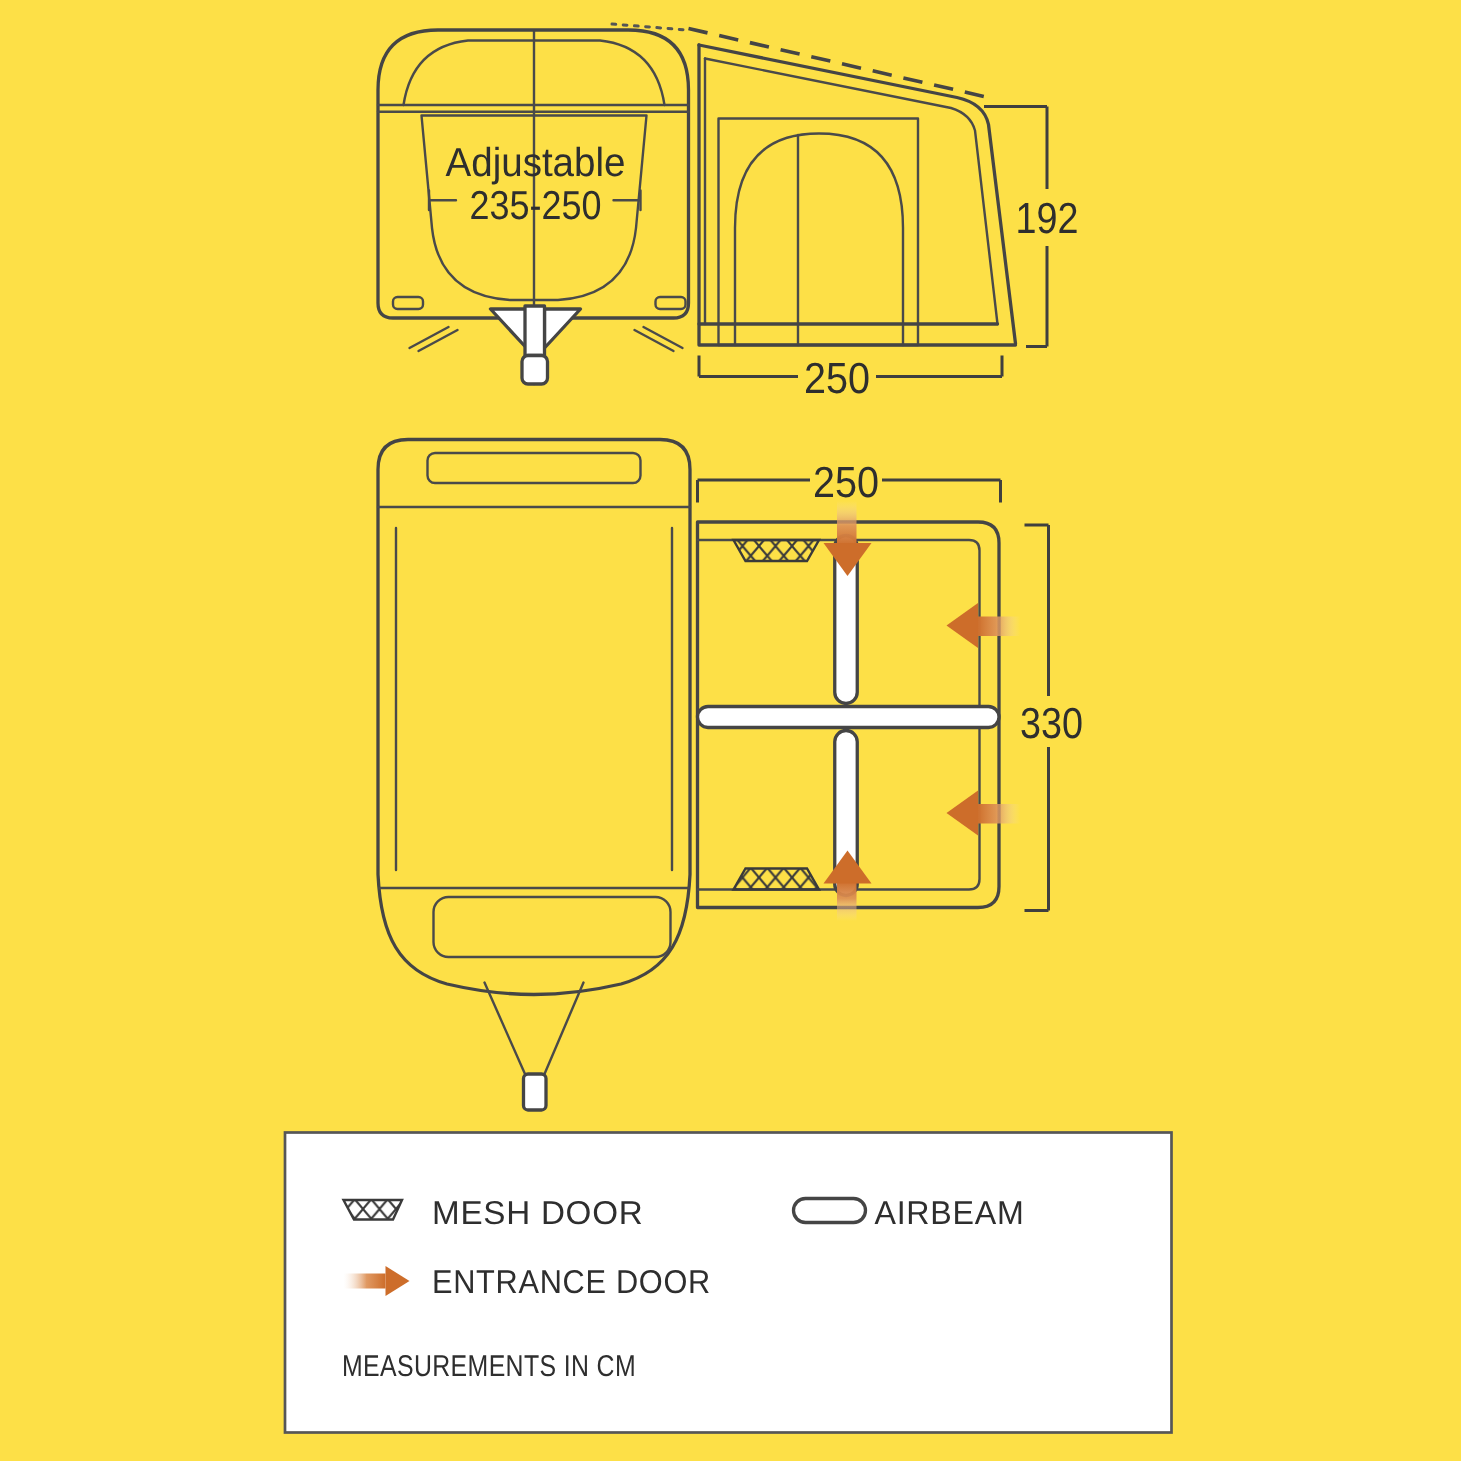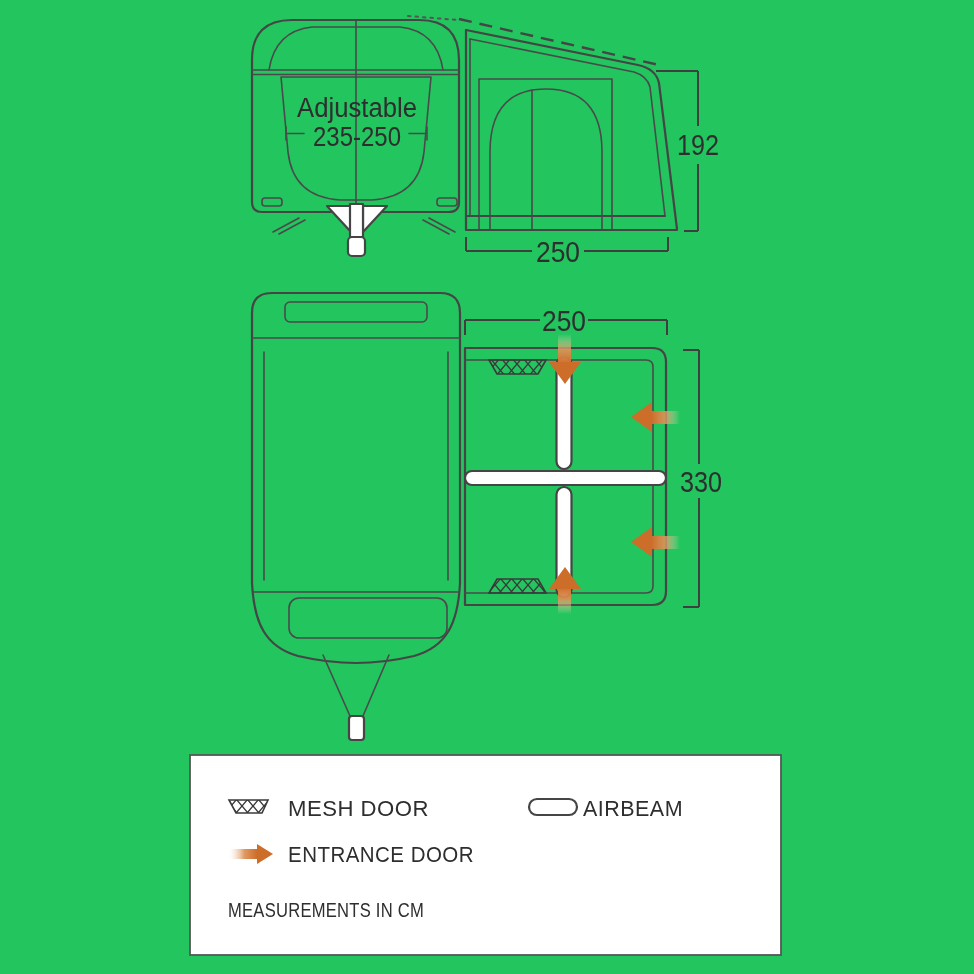--- a/index.html
+++ b/index.html
@@ -1,16 +1,16 @@
 <!DOCTYPE html>
 <html><head>
 <meta charset="utf-8">
 <style>
   html,body{margin:0;padding:0;background:#ffffff;}
-  .stage{position:relative;width:974px;height:974px;background:#22c55e;overflow:hidden;
+  .stage{position:relative;width:974px;height:974px;background:#fde047;overflow:hidden;
          font-family:"Liberation Sans","DejaVu Sans",sans-serif;text-align:right;}
   svg{display:block}
   .ln{fill:none;stroke:#454545;stroke-width:2.2;stroke-linecap:round;stroke-linejoin:round;}
   .ln-thin{fill:none;stroke:#4a4a4a;stroke-width:1.6;stroke-linecap:round;stroke-linejoin:round;}
   .ln-white{fill:#ffffff;stroke:#454545;stroke-width:2.2;stroke-linejoin:round;}
   .dim{fill:none;stroke:#3f3f3f;stroke-width:2;stroke-linecap:butt;}
   .dashed{fill:none;stroke:#454545;stroke-width:2.4;stroke-dasharray:13 8;stroke-linecap:butt;}
   .dotted{fill:none;stroke:#555555;stroke-width:2;stroke-dasharray:2.5 5;stroke-linecap:round;}
   .mesh{fill:url(#meshHatch);stroke:#3a3a3a;stroke-width:1.6;stroke-linejoin:miter;}
   .t{fill:#2e2e2e;}

